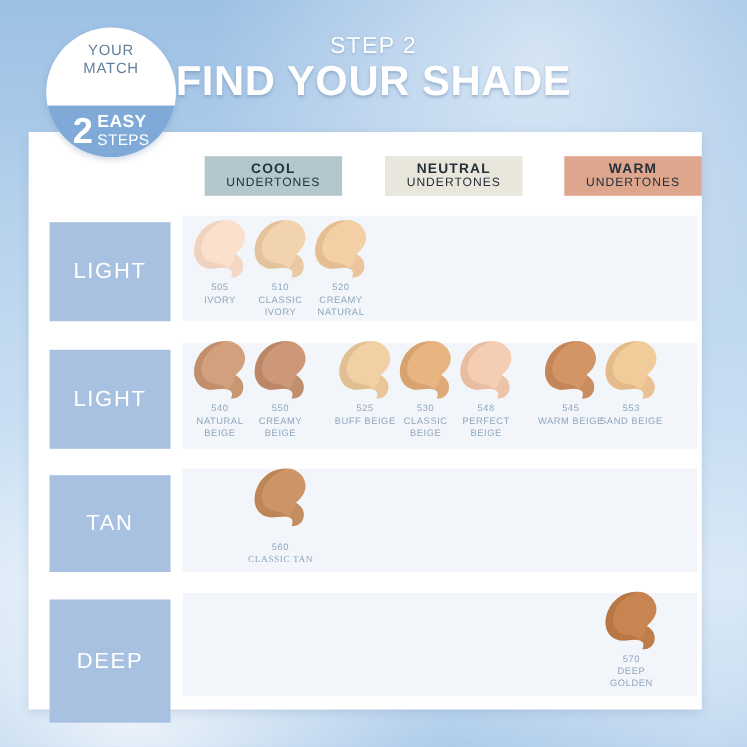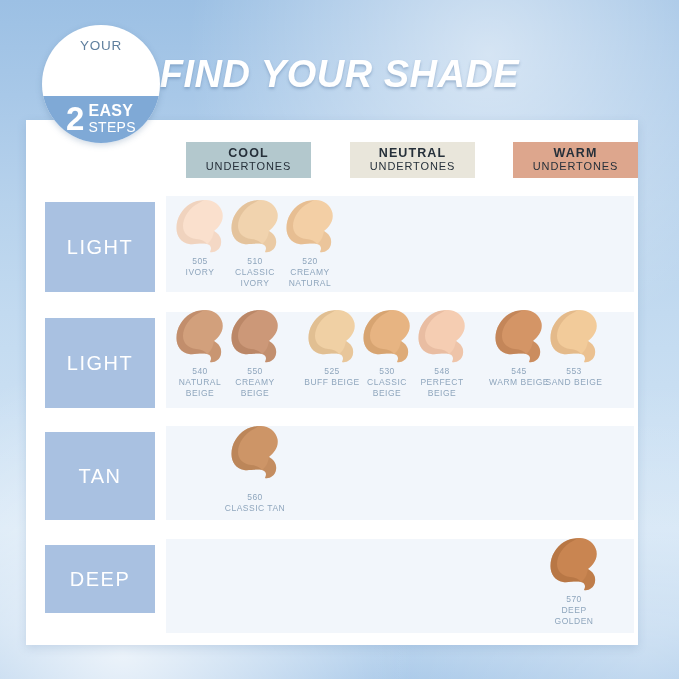--- a/index.html
+++ b/index.html
@@ -20,21 +20,20 @@
   
   .step-label{
     position:absolute;left:0;right:0;top:30px;text-align:center;
     color:#ffffff;font-size:21px;letter-spacing:1.2px;font-weight:400;
     text-shadow:0 1px 2px rgba(90,125,165,.45);
   }
   .main-title{
     position:absolute;left:0;right:0;top:53px;text-align:center;
     color:#ffffff;font-size:38px;font-weight:700;letter-spacing:0.5px;
     text-shadow:0 2px 3px rgba(90,125,165,.45);
-    font-style:italic;
   }
 
   
   .badge{
     position:absolute;left:42px;top:25px;width:118px;height:118px;border-radius:50%;
     background:#ffffff;overflow:hidden;
     box-shadow:0 2px 6px rgba(80,115,155,.28);
     z-index:5;
   }
   .badge-bottom{
@@ -87,26 +86,28 @@
   .swatch{position:absolute;width:64px;text-align:center;}
   .smear{width:50px;height:56px;margin:0 auto;display:block;}
   .sw-code{font-size:8.5px;color:#8fa6bd;letter-spacing:.5px;line-height:1.28;margin-top:2px;}
   .sw-name{font-size:8.5px;color:#8fa6bd;letter-spacing:.5px;line-height:1.28;}
 </style>
 </head>
 <body>
 
 <div id="stage">
 
+  <div class="step-label">STEP 2</div>
   <div class="main-title">FIND YOUR SHADE</div>
 
   <div class="badge" style="background: rgb(255, 255, 255);">
     <div class="badge-bottom" style="background: rgb(127, 169, 214);"></div>
     <div class="badge-top-text" style="color: rgb(95, 127, 158);">
       <span class="l1">YOUR</span>
+      <span class="l3">MATCH</span>
     </div>
     <div class="badge-bot-text">
       <span class="badge-num">2</span>
       <span class="badge-words">
         <span class="e">EASY</span>
         <span class="s">STEPS</span>
       </span>
     </div>
   </div>
 
@@ -227,24 +228,24 @@
       <div class="row-label" style="top: 432px; height: 88px; background: rgb(169, 193, 225);">
         <span>TAN</span>
       </div>
       <div class="swatch" style="left: 223px; top: 424px;">
         <svg class="smear" viewBox="0 0 100 112" xmlns="http://www.w3.org/2000/svg">
           <path d="M58 4 C76 2 92 14 95 30 C98 46 88 58 78 66 C88 72 94 80 92 92 C90 104 78 110 70 108 C74 100 72 94 64 92 C52 89 38 94 28 92 C12 89 3 76 3 60 C3 40 14 22 30 12 C39 6 49 5 58 4 Z" fill="#cd9567"></path>
           <path d="M58 4 C49 5 39 6 30 12 C14 22 3 40 3 60 C3 76 12 89 28 92 C38 94 52 89 64 92 C60 86 52 83 42 82 C26 80 16 70 16 56 C16 38 30 18 48 10 C51 8 55 6 58 4 Z" fill="#ae7a4e" opacity="0.55"></path>
           <path d="M78 66 C88 72 94 80 92 92 C90 104 78 110 70 108 C74 100 72 94 64 92 C70 88 76 80 78 66 Z" fill="#ae7a4e" opacity="0.30"></path>
         </svg>
         <div class="sw-code" style="color: rgb(143, 166, 189); margin-top: 12px;">560</div>
-        <div class="sw-name" style="color: rgb(143, 166, 189);">CLASSIC TAN</div>
+        <div class="sw-name" style="color: rgb(143, 166, 189); font-family: Liberation Serif, serif;">CLASSIC TAN</div>
       </div>
       <div class="row-band" style="top: 539px; height: 94px; background: rgb(242, 246, 251);"></div>
-      <div class="row-label" style="top: 545px; height: 68px; background: rgb(169, 193, 225);">
+      <div class="row-label" style="top: 545px; height: 112px; background: rgb(169, 193, 225);">
         <span>DEEP</span>
       </div>
       <div class="swatch" style="left: 542px; top: 536px;">
         <svg class="smear" viewBox="0 0 100 112" xmlns="http://www.w3.org/2000/svg">
           <path d="M58 4 C76 2 92 14 95 30 C98 46 88 58 78 66 C88 72 94 80 92 92 C90 104 78 110 70 108 C74 100 72 94 64 92 C52 89 38 94 28 92 C12 89 3 76 3 60 C3 40 14 22 30 12 C39 6 49 5 58 4 Z" fill="#c98551"></path>
           <path d="M58 4 C49 5 39 6 30 12 C14 22 3 40 3 60 C3 76 12 89 28 92 C38 94 52 89 64 92 C60 86 52 83 42 82 C26 80 16 70 16 56 C16 38 30 18 48 10 C51 8 55 6 58 4 Z" fill="#a96c3c" opacity="0.55"></path>
           <path d="M78 66 C88 72 94 80 92 92 C90 104 78 110 70 108 C74 100 72 94 64 92 C70 88 76 80 78 66 Z" fill="#a96c3c" opacity="0.30"></path>
         </svg>
         <div class="sw-code" style="color: rgb(143, 166, 189);">570</div>
         <div class="sw-name" style="color: rgb(143, 166, 189);">DEEP GOLDEN</div>

